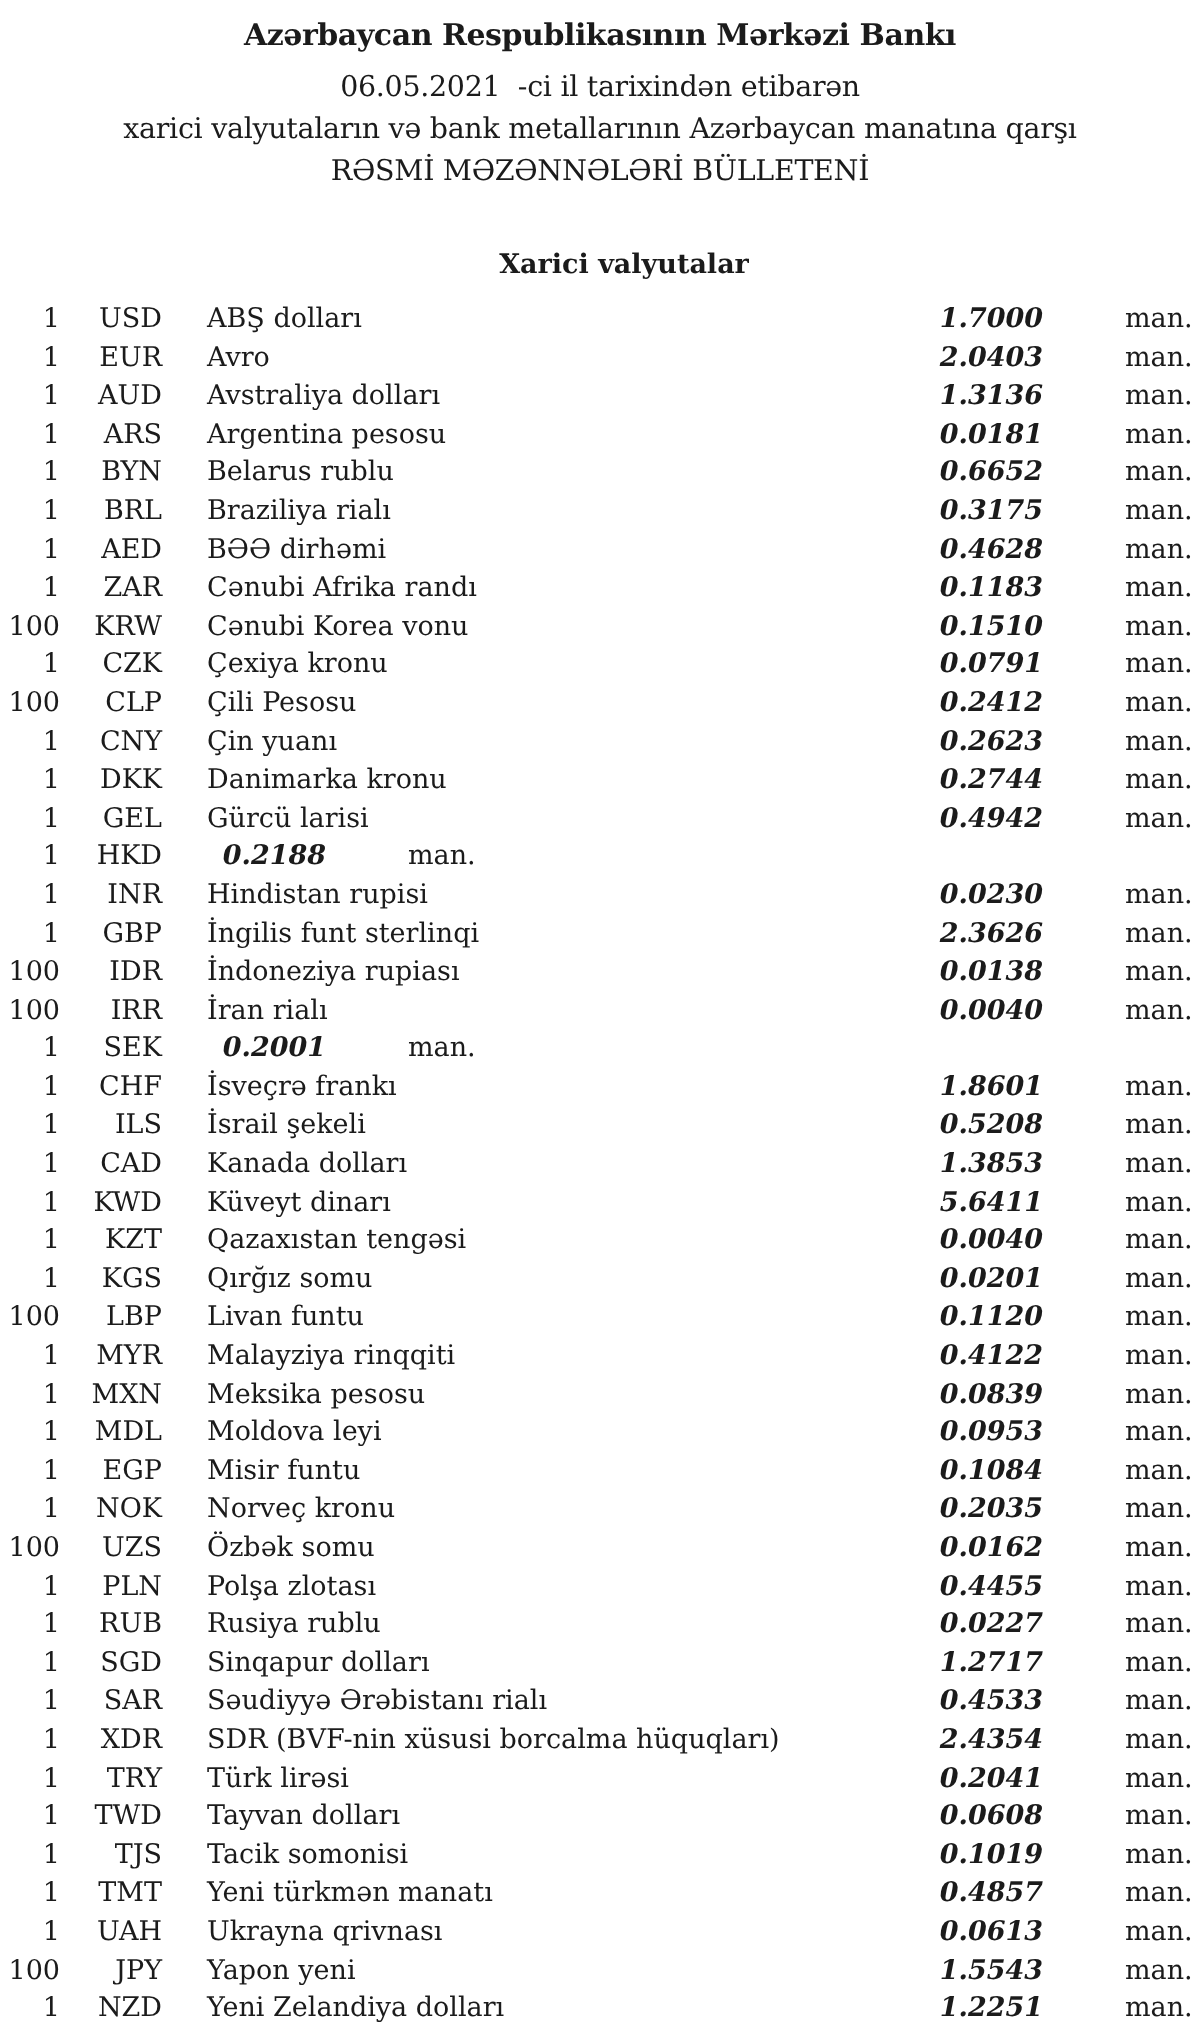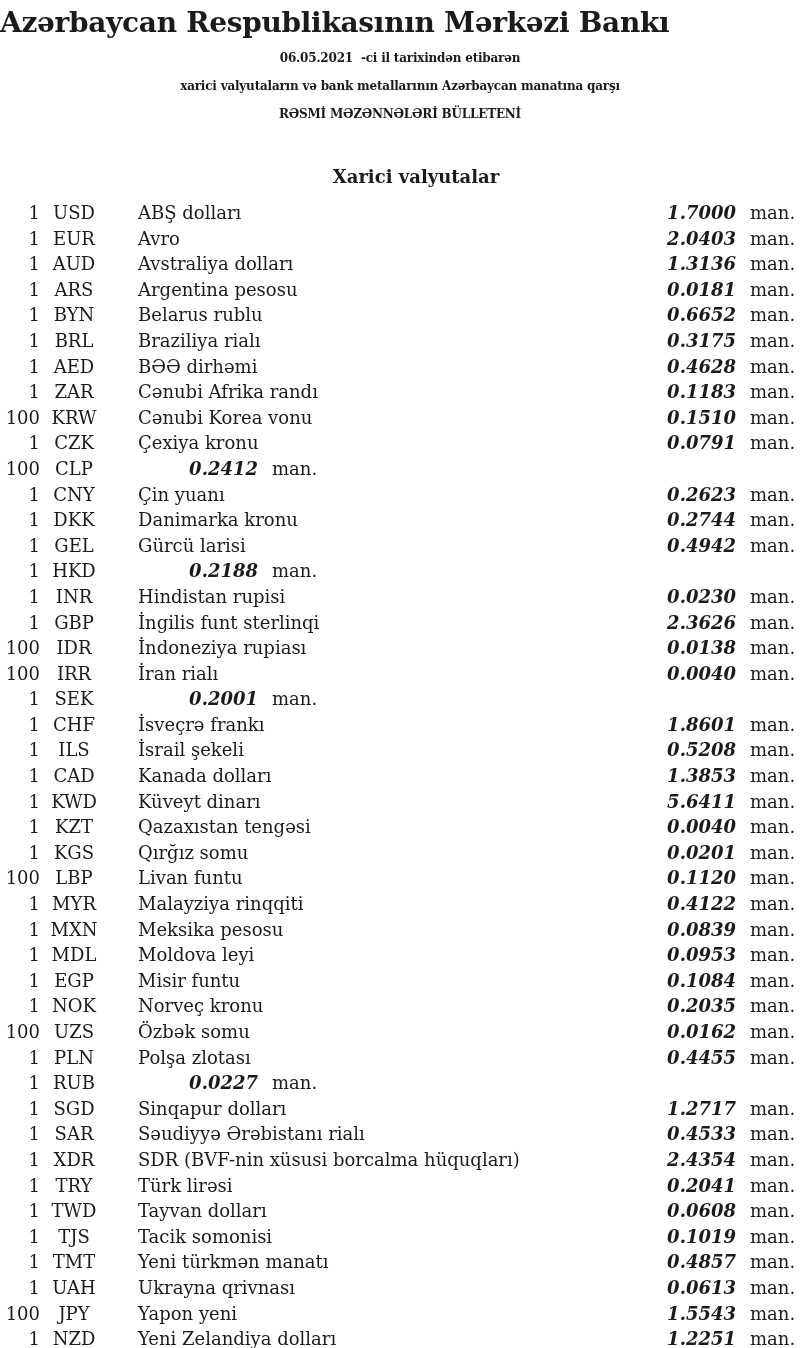--- a/index.html
+++ b/index.html
@@ -15,32 +15,33 @@
     overflow: hidden;
   }
   .page {
     position: relative;
     width: 800px;
     height: 1348px;
     background: #ffffff;
   }
   .doc-title {
     margin: 8px 0 0 0;
-    font-size: 28px;
+    text-align: center;
+    font-size: 20px;
     line-height: 30px;
     font-weight: bold;
     letter-spacing: -0.3px;
   }
   .subhead {
     margin-top: 6px;
   }
   .sub-line {
     text-align: center;
-    font-weight: bold;
-    font-size: 12px;
+    font-weight: normal;
+    font-size: 19px;
     line-height: 28px;
     white-space: pre;
     letter-spacing: -0.2px;
   }
   .section-title {
     margin: 36px 0 0 0;
     text-align: center;
     font-size: 18px;
     line-height: 26px;
     font-weight: bold;
@@ -55,33 +56,33 @@
     line-height: 25.6px;
     font-size: 18px;
     white-space: nowrap;
   }
   .qty {
     flex: 0 0 40px;
     text-align: right;
   }
   .code {
     flex: 0 0 68px;
-    text-align: center;
+    text-align: right;
   }
   .name {
     flex: 0 0 452px;
     box-sizing: border-box;
     padding-left: 4px;
     text-align: left;
     overflow: hidden;
     margin-left: 26px;
   }
   .rate {
     flex: 0 0 150px;
-    text-align: right;
+    text-align: center;
     font-weight: bold;
     font-style: italic;
   }
   .unit {
     flex: 0 0 62px;
     box-sizing: border-box;
     padding-left: 14px;
     text-align: left;
   }
 </style>
@@ -177,20 +178,21 @@
     <span class="qty">1</span>
     <span class="code">CZK</span>
     <span class="name">Çexiya kronu</span>
     <span class="rate">0.0791</span>
     <span class="unit">man.</span>
   </div>
 
   <div class="row">
     <span class="qty">100</span>
     <span class="code">CLP</span>
+    <span class="name">Çili Pesosu</span>
     <span class="rate">0.2412</span>
     <span class="unit">man.</span>
   </div>
 
   <div class="row">
     <span class="qty">1</span>
     <span class="code">CNY</span>
     <span class="name">Çin yuanı</span>
     <span class="rate">0.2623</span>
     <span class="unit">man.</span>
@@ -366,20 +368,21 @@
     <span class="qty">1</span>
     <span class="code">PLN</span>
     <span class="name">Polşa zlotası</span>
     <span class="rate">0.4455</span>
     <span class="unit">man.</span>
   </div>
 
   <div class="row">
     <span class="qty">1</span>
     <span class="code">RUB</span>
+    <span class="name">Rusiya rublu</span>
     <span class="rate">0.0227</span>
     <span class="unit">man.</span>
   </div>
 
   <div class="row">
     <span class="qty">1</span>
     <span class="code">SGD</span>
     <span class="name">Sinqapur dolları</span>
     <span class="rate">1.2717</span>
     <span class="unit">man.</span>

